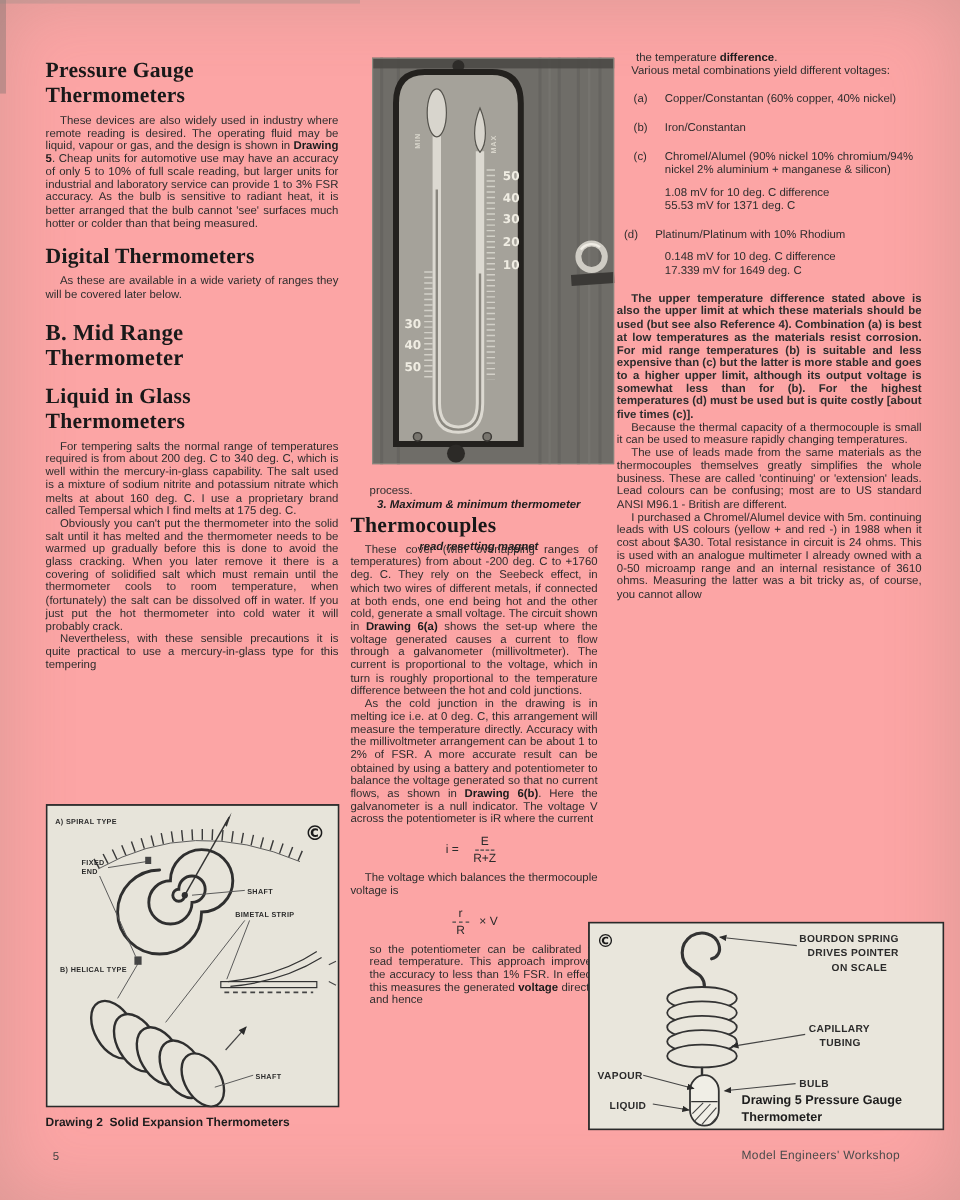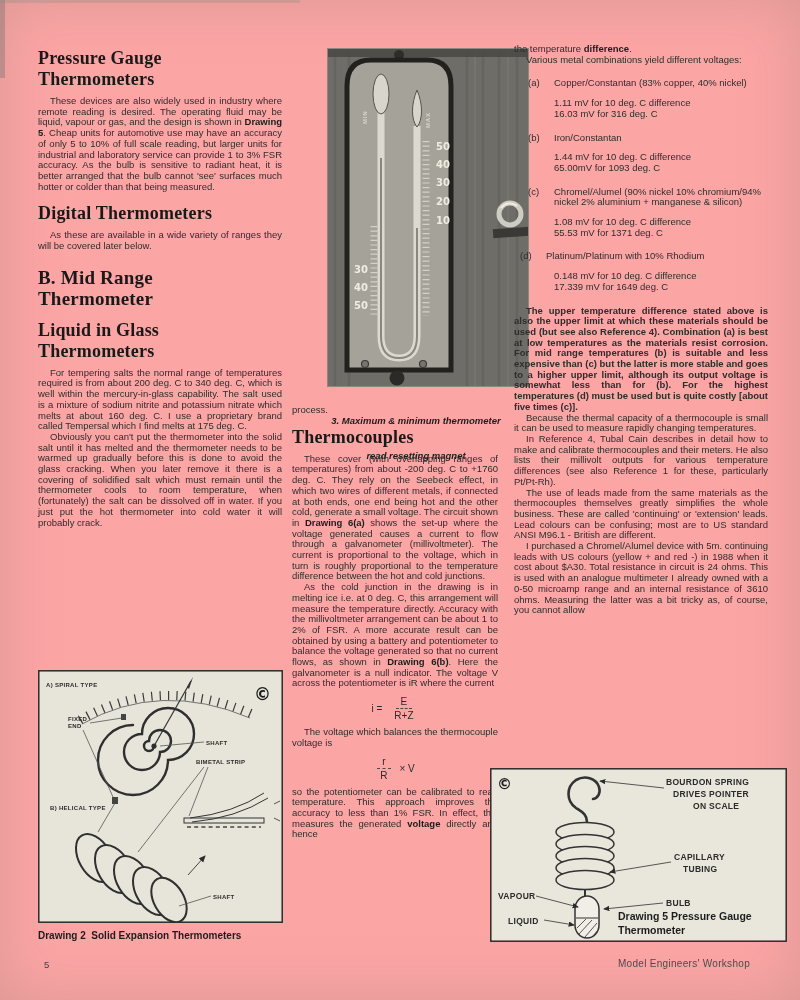--- a/index.html
+++ b/index.html
@@ -16,21 +16,21 @@
   .col2 { left:292px; top:405px; width:206px; }
   .col3 { left:514px; top:44px; width:254px; }
 
   h2 { font-family:"Liberation Serif", serif; font-weight:700; color:#191919;
        font-size:18px; line-height:21px; margin:11px 0 6px; width:215px; letter-spacing:.2px; }
   h2.first { margin-top:0; }
   h2.h-big { font-size:19px; width:200px; margin-top:15px; }
 
   p { font-size:9.5px; line-height:10.7px; color:#2d2d2d; text-align:justify;
       text-indent:12px; }
-  p.cont { text-indent:0; }
+  p.cont { text-indent:0;margin-left:16px; }
   b { color:#1c1c1c; }
 
   
   .formula { display:flex; align-items:center; justify-content:center; gap:7px;
              margin:7px 0 6px; font-size:10px; color:#2b2b2b; }
   .frac { display:inline-flex; flex-direction:column; align-items:center; }
   .frac .num { padding:0 5px 1px; border-bottom:1px dashed #4a4a4a; }
   .frac .den { padding:1px 5px 0; }
 
   
@@ -38,21 +38,21 @@
   .tc-item { margin-top:13px; }
   .tc-row { display:flex; padding-left:14px; font-size:9.5px; line-height:10.7px; color:#2d2d2d; }
   .tc-row.tight { padding-left:6px; }
   .tc-key { width:26px; flex:none; }
   .tc-vals { margin:9px 0 0 40px; font-size:9.5px; line-height:10.7px; color:#2d2d2d; }
   .after-list { margin-top:13px;font-weight:bold; }
 
   
   figure { position:absolute; }
   .fig-d4 { left:38px; top:670px; width:245px; }
-  .fig-photo { left:302px; top:48px; width:203px;padding-left:25px; }
+  .fig-photo { left:285px; top:48px; width:203px;padding-left:25px; }
   .fig-d5 { left:490px; top:768px; width:297px; }
   figcaption { color:#1d1d1d; white-space:pre-wrap; }
   .cap-bold { font-weight:700; font-size:10px; line-height:12px; margin-top:7px; }
   .cap-italic { font-weight:700; font-style:italic; font-size:9.5px; line-height:11.5px; margin-top:5px;text-align:center; }
 
   svg { display:block; }
   .d4-label, .d5-label { font-family:"Liberation Sans", sans-serif; font-weight:700; fill:#2b2b2b; }
   .d4-label { font-size:6px; letter-spacing:.3px; }
   .d5-label { font-size:8.5px; letter-spacing:.3px; }
   .d5-cap { font-family:"Liberation Sans", sans-serif; font-weight:700; font-size:10.5px; fill:#1d1d1d; }
@@ -73,20 +73,21 @@
 
   <section class="col col1">
     <h2 class="first">Pressure Gauge Thermometers</h2>
     <p><span>These devices are also widely used in industry where remote reading is desired. The operating fluid may be liquid, vapour or gas, and the design is shown in </span><b>Drawing 5</b><span>. Cheap units for automotive use may have an accuracy of only 5 to 10% of full scale reading, but larger units for industrial and laboratory service can provide 1 to 3% FSR accuracy. As the bulb is sensitive to radiant heat, it is better arranged that the bulb cannot 'see' surfaces much hotter or colder than that being measured.</span></p>
     <h2>Digital Thermometers</h2>
     <p>As these are available in a wide variety of ranges they will be covered later below.</p>
     <h2 class="h-big">B. Mid Range Thermometer</h2>
     <h2>Liquid in Glass Thermometers</h2>
     <p>For tempering salts the normal range of temperatures required is from about 200 deg. C to 340 deg. C, which is well within the mercury-in-glass capability. The salt used is a mixture of sodium nitrite and potassium nitrate which melts at about 160 deg. C. I use a proprietary brand called Tempersal which I find melts at 175 deg. C.</p>
     <p>Obviously you can't put the thermometer into the solid salt until it has melted and the thermometer needs to be warmed up gradually before this is done to avoid the glass cracking. When you later remove it there is a covering of solidified salt which must remain until the thermometer cools to room temperature, when (fortunately) the salt can be dissolved off in water. If you just put the hot thermometer into cold water it will probably crack.</p>
+    <p>Nevertheless, with these sensible precautions it is quite practical to use a mercury-in-glass type for this tempering</p>
   </section>
 
   <figure class="fig-d4">
     <svg viewBox="0 0 245 253" width="245" height="253">
       <defs>
         <marker id="arr4" markerWidth="8" markerHeight="8" refX="6" refY="3" orient="auto">
           <path d="M0 0 L7 3 L0 6 Z" fill="#2b2b2b"></path>
         </marker>
       </defs>
       <rect x="0.8" y="0.8" width="243.4" height="251.4" fill="#e7e4da" stroke="#2a2a2a" stroke-width="1.5"></rect>
@@ -215,36 +216,28 @@
   </section>
 
   <section class="col col3">
     <p class="cont"><span>the temperature </span><b>difference</b><span>.</span></p>
     <p>Various metal combinations yield different voltages:</p>
 
     <div class="tc-list">
       <div class="tc-item">
         <div class="tc-row">
           <span class="tc-key">(a)</span>
-          <span class="tc-name">Copper/Constantan (83% copper, 40% nickel)</span>
-        </div>
-        <div class="tc-vals">
-          <div>1.11 mV for 10 deg. C difference</div>
-          <div>16.03 mV for 316 deg. C</div>
+          <span class="tc-name">Copper/Constantan (60% copper, 40% nickel)</span>
         </div>
       </div>
       <div class="tc-item">
         <div class="tc-row">
           <span class="tc-key">(b)</span>
           <span class="tc-name">Iron/Constantan</span>
         </div>
-        <div class="tc-vals">
-          <div>1.44 mV for 10 deg. C difference</div>
-          <div>65.00mV for 1093 deg. C</div>
-        </div>
       </div>
       <div class="tc-item">
         <div class="tc-row">
           <span class="tc-key">(c)</span>
           <span class="tc-name">Chromel/Alumel (90% nickel 10% chromium/94% nickel 2% aluminium + manganese &amp; silicon)</span>
         </div>
         <div class="tc-vals">
           <div>1.08 mV for 10 deg. C difference</div>
           <div>55.53 mV for 1371 deg. C</div>
         </div>
@@ -256,21 +249,20 @@
         </div>
         <div class="tc-vals">
           <div>0.148 mV for 10 deg. C difference</div>
           <div>17.339 mV for 1649 deg. C</div>
         </div>
       </div>
     </div>
 
     <p class="after-list">The upper temperature difference stated above is also the upper limit at which these materials should be used (but see also Reference 4). Combination (a) is best at low temperatures as the materials resist corrosion. For mid range temperatures (b) is suitable and less expensive than (c) but the latter is more stable and goes to a higher upper limit, although its output voltage is somewhat less than for (b). For the highest temperatures (d) must be used but is quite costly [about five times (c)].</p>
     <p>Because the thermal capacity of a thermocouple is small it can be used to measure rapidly changing temperatures.</p>
-    <p>In Reference 4, Tubal Cain describes in detail how to make and calibrate thermocouples and their meters. He also lists their millivolt outputs for various temperature differences (see also Reference 1 for these, particularly Pt/Pt-Rh).</p>
     <p>The use of leads made from the same materials as the thermocouples themselves greatly simplifies the whole business. These are called 'continuing' or 'extension' leads. Lead colours can be confusing; most are to US standard ANSI M96.1 - British are different.</p>
     <p>I purchased a Chromel/Alumel device with 5m. continuing leads with US colours (yellow + and red -) in 1988 when it cost about $A30. Total resistance in circuit is 24 ohms. This is used with an analogue multimeter I already owned with a 0-50 microamp range and an internal resistance of 3610 ohms. Measuring the latter was a bit tricky as, of course, you cannot allow</p>
   </section>
 
   <figure class="fig-d5">
     <svg viewBox="0 0 297 174" width="297" height="174">
       <defs>
         <marker id="arr5" markerWidth="8" markerHeight="8" refX="6" refY="3" orient="auto">
           <path d="M0 0 L7 3 L0 6 Z" fill="#2b2b2b"></path>
         </marker>

